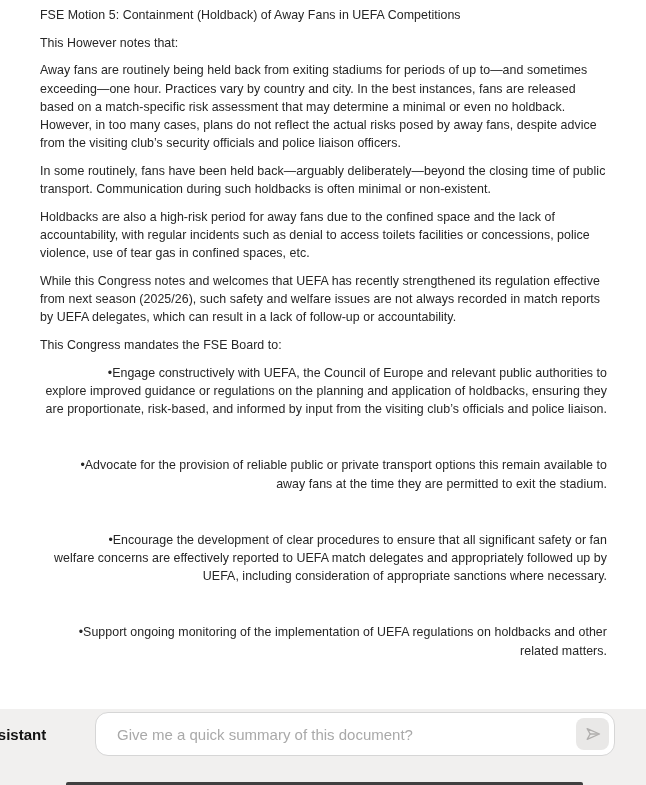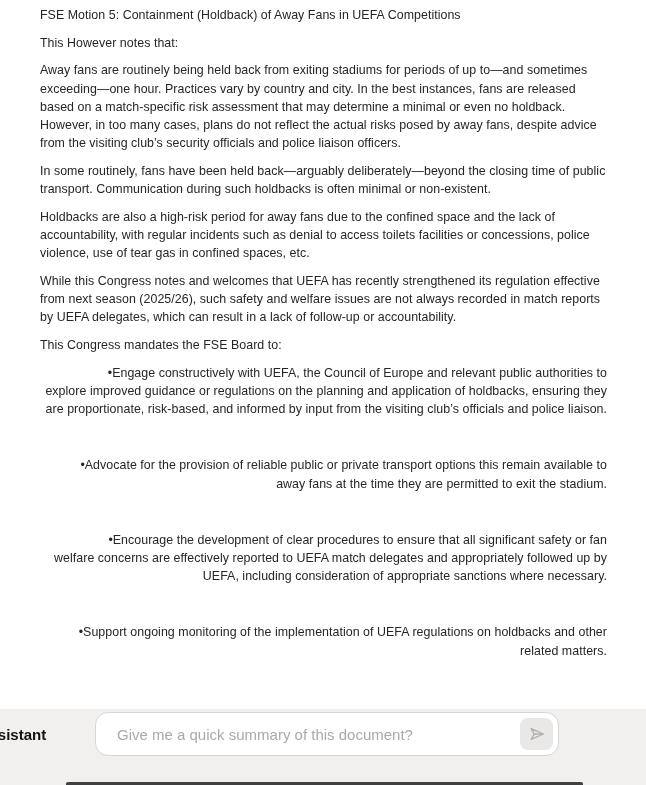--- a/index.html
+++ b/index.html
@@ -39,21 +39,21 @@
     position: absolute;
     left: -40px; top: 17px;
     font-size: 15px;
     font-weight: bold;
     color: #131313;
     white-space: nowrap;
   }
   .ai-input-wrap {
     position: absolute;
     left: 95px; top: 3px;
-    width: 464px; height: 44px;
+    width: 520px; height: 44px;
     background: #ffffff;
     border: 1px solid #d6d6d6;
     border-radius: 13px;
     box-sizing: border-box;
   }
   .ai-input {
     position: absolute;
     left: 0; top: 0;
     width: 100%; height: 100%;
     border: none; outline: none;

